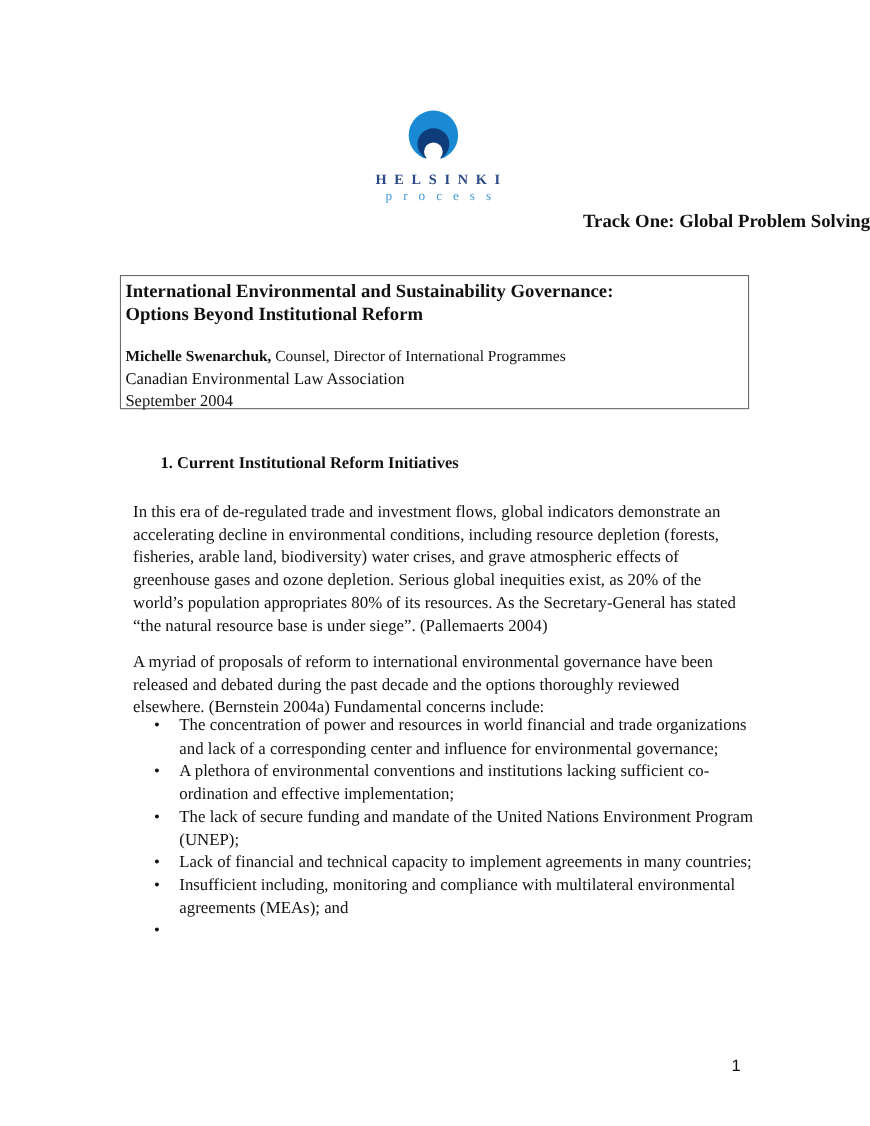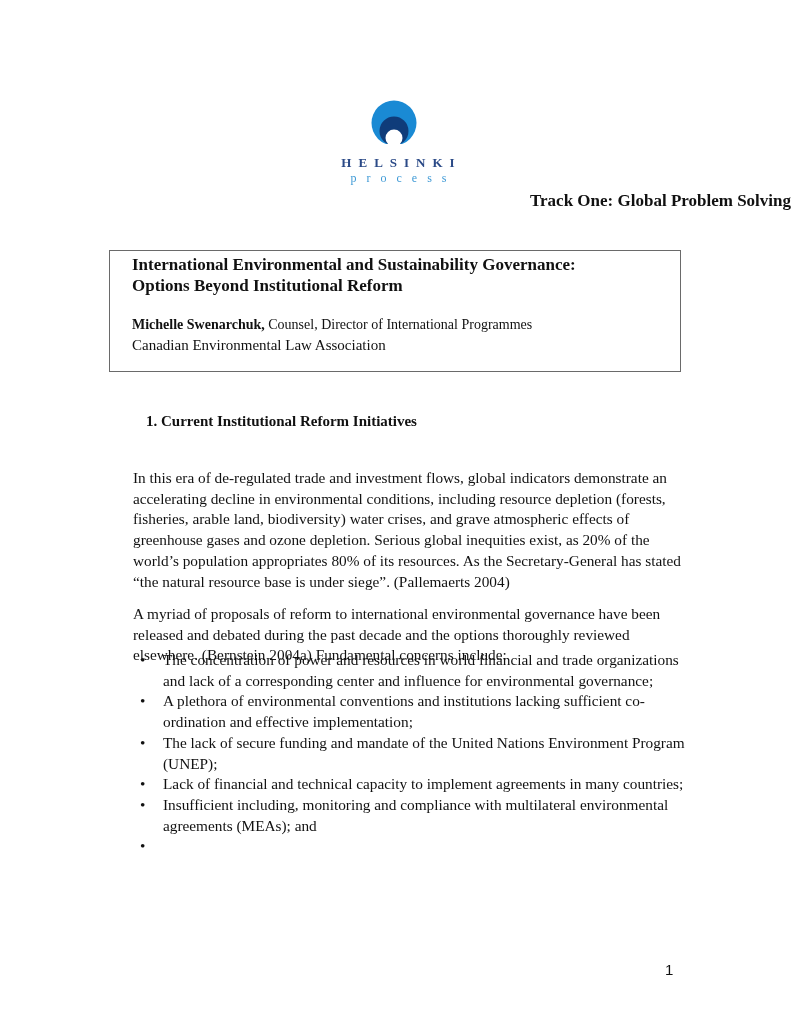--- a/index.html
+++ b/index.html
@@ -19,37 +19,37 @@
     font-family: "Liberation Serif", serif; font-size: 12px;
     letter-spacing: 10px; color: #3f9ad6; padding-left: 8px;
   }
   .track-title {
     position: absolute; left: 0; width: 791px; top: 191px; text-align: right;
     font-size: 17px; font-weight: bold;
   }
   .title-box {
     position: absolute; left: 109px; top: 250px; width: 572px; height: 122px;
     border: 1px solid #6a6a6a; box-sizing: border-box;
-    padding: 3px 8px 0 22px;
+    padding: 3px 8px 0 4px;
   }
   .title-box .t1, .title-box .t2 {
     font-size: 17px; font-weight: bold; line-height: 21px; margin: 0;
   }
   .title-box .author {
     margin-top: 19px; font-size: 14px; line-height: 20px;
   }
   .title-box .author b { font-weight: bold; }
   .title-box .line { font-size: 15px; line-height: 20px; }
   .section-heading {
     position: absolute; left: 104px; top: 413px;
     font-size: 15px; font-weight: bold; margin-left: 42px;
   }
   .para {
     position: absolute; left: 117px; width: 560px;
-    font-size: 15.3px; line-height: 20.7px; margin: 16px;
+    font-size: 15.3px; line-height: 20.7px; margin: 4px;
   }
   .p1 { top: 452px; }
   .p2 { top: 588px; }
   .bullets {
     position: absolute; left: 117px; top: 650px; width: 570px;
     list-style: none; margin: 0; padding: 0;
     font-size: 15.3px; line-height: 20.7px;
   }
   .bullets li { position: relative; padding-left: 46px; }
   .bullets li .dot {
@@ -74,20 +74,21 @@
   <div class="logo-word">HELSINKI</div>
   <div class="logo-sub">process</div>
 
   <div class="track-title">Track One: Global Problem Solving</div>
 
   <div class="title-box">
     <div class="t1">International Environmental and Sustainability Governance:</div>
     <div class="t2">Options Beyond Institutional Reform</div>
     <div class="author"><b>Michelle Swenarchuk,</b><span> Counsel, Director of International Programmes</span></div>
     <div class="line">Canadian Environmental Law Association</div>
+    <div class="line">September 2004</div>
   </div>
 
   <div class="section-heading">1.  Current Institutional Reform Initiatives</div>
 
   <p class="para p1">In this era of de-regulated trade and investment flows, global indicators demonstrate an accelerating decline in environmental conditions, including  resource depletion (forests, fisheries, arable land, biodiversity) water crises, and grave atmospheric effects of greenhouse gases and ozone depletion.  Serious global inequities exist, as 20% of the world’s population appropriates 80% of its resources.   As the Secretary-General has stated “the natural resource base is under siege”.  (Pallemaerts 2004)</p>
   <p class="para p2"> A myriad of proposals of reform to international environmental governance have been released and debated during the past decade and the options thoroughly reviewed elsewhere. (Bernstein 2004a) Fundamental concerns include:</p>
 
   <ul class="bullets">
     <li><span class="dot">•</span><span>The concentration of power and resources in world financial and trade organizations and lack of a corresponding center and influence for environmental governance;</span></li>
     <li><span class="dot">•</span><span>A plethora of environmental conventions and institutions lacking sufficient co-ordination and effective implementation;</span></li>

